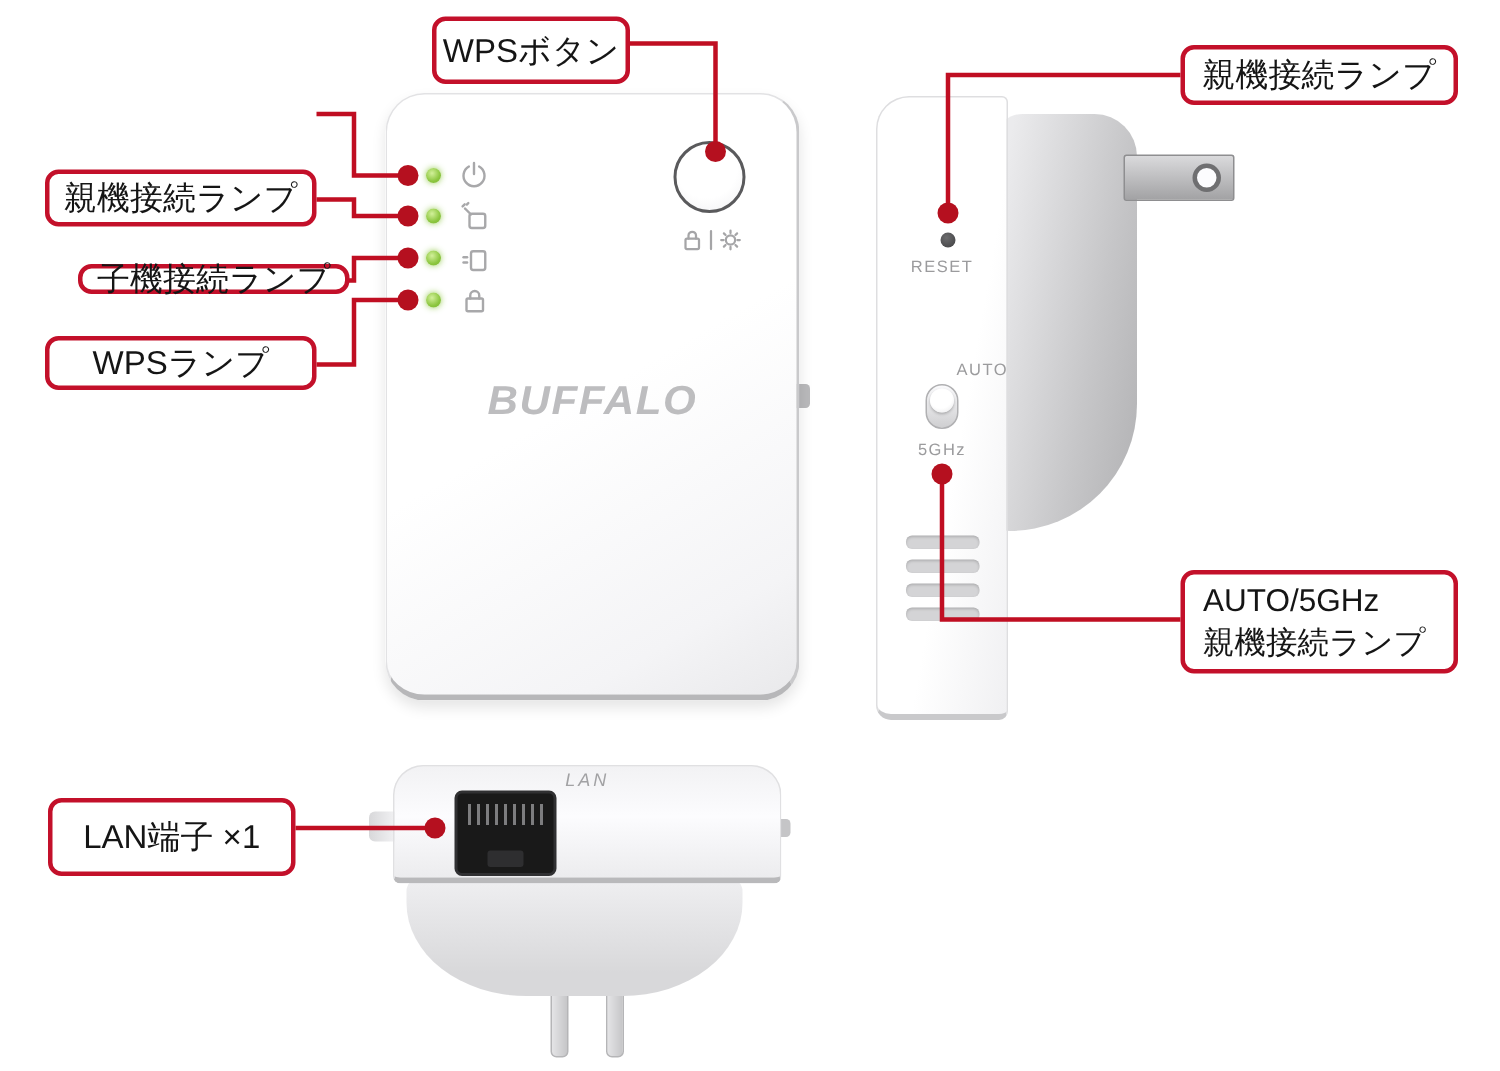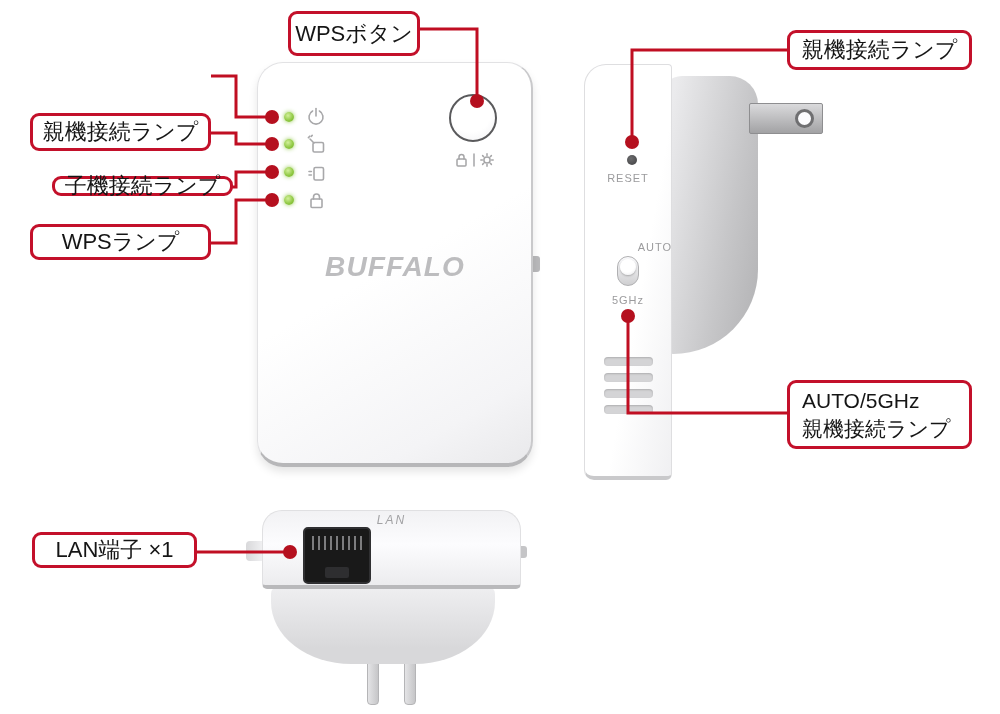--- a/index.html
+++ b/index.html
@@ -247,17 +247,17 @@
 
   <div class="callout" style="left:787px;top:30px;width:185px;height:40px;">
     <span>親機接続ランプ</span>
   </div>
 
   <div class="callout two-line" style="left:787px;top:380px;width:185px;height:69px;">
     <span>AUTO/5GHz</span>
     <span>親機接続ランプ</span>
   </div>
 
-  <div class="callout" style="left:32px;top:532px;width:165px;height:36px;">
+  <div class="callout" style="left:32px;top:532px;width:165px;height:52px;">
     <span>LAN端子 ×1</span>
   </div>
 
 </div>
 
 </body></html>

